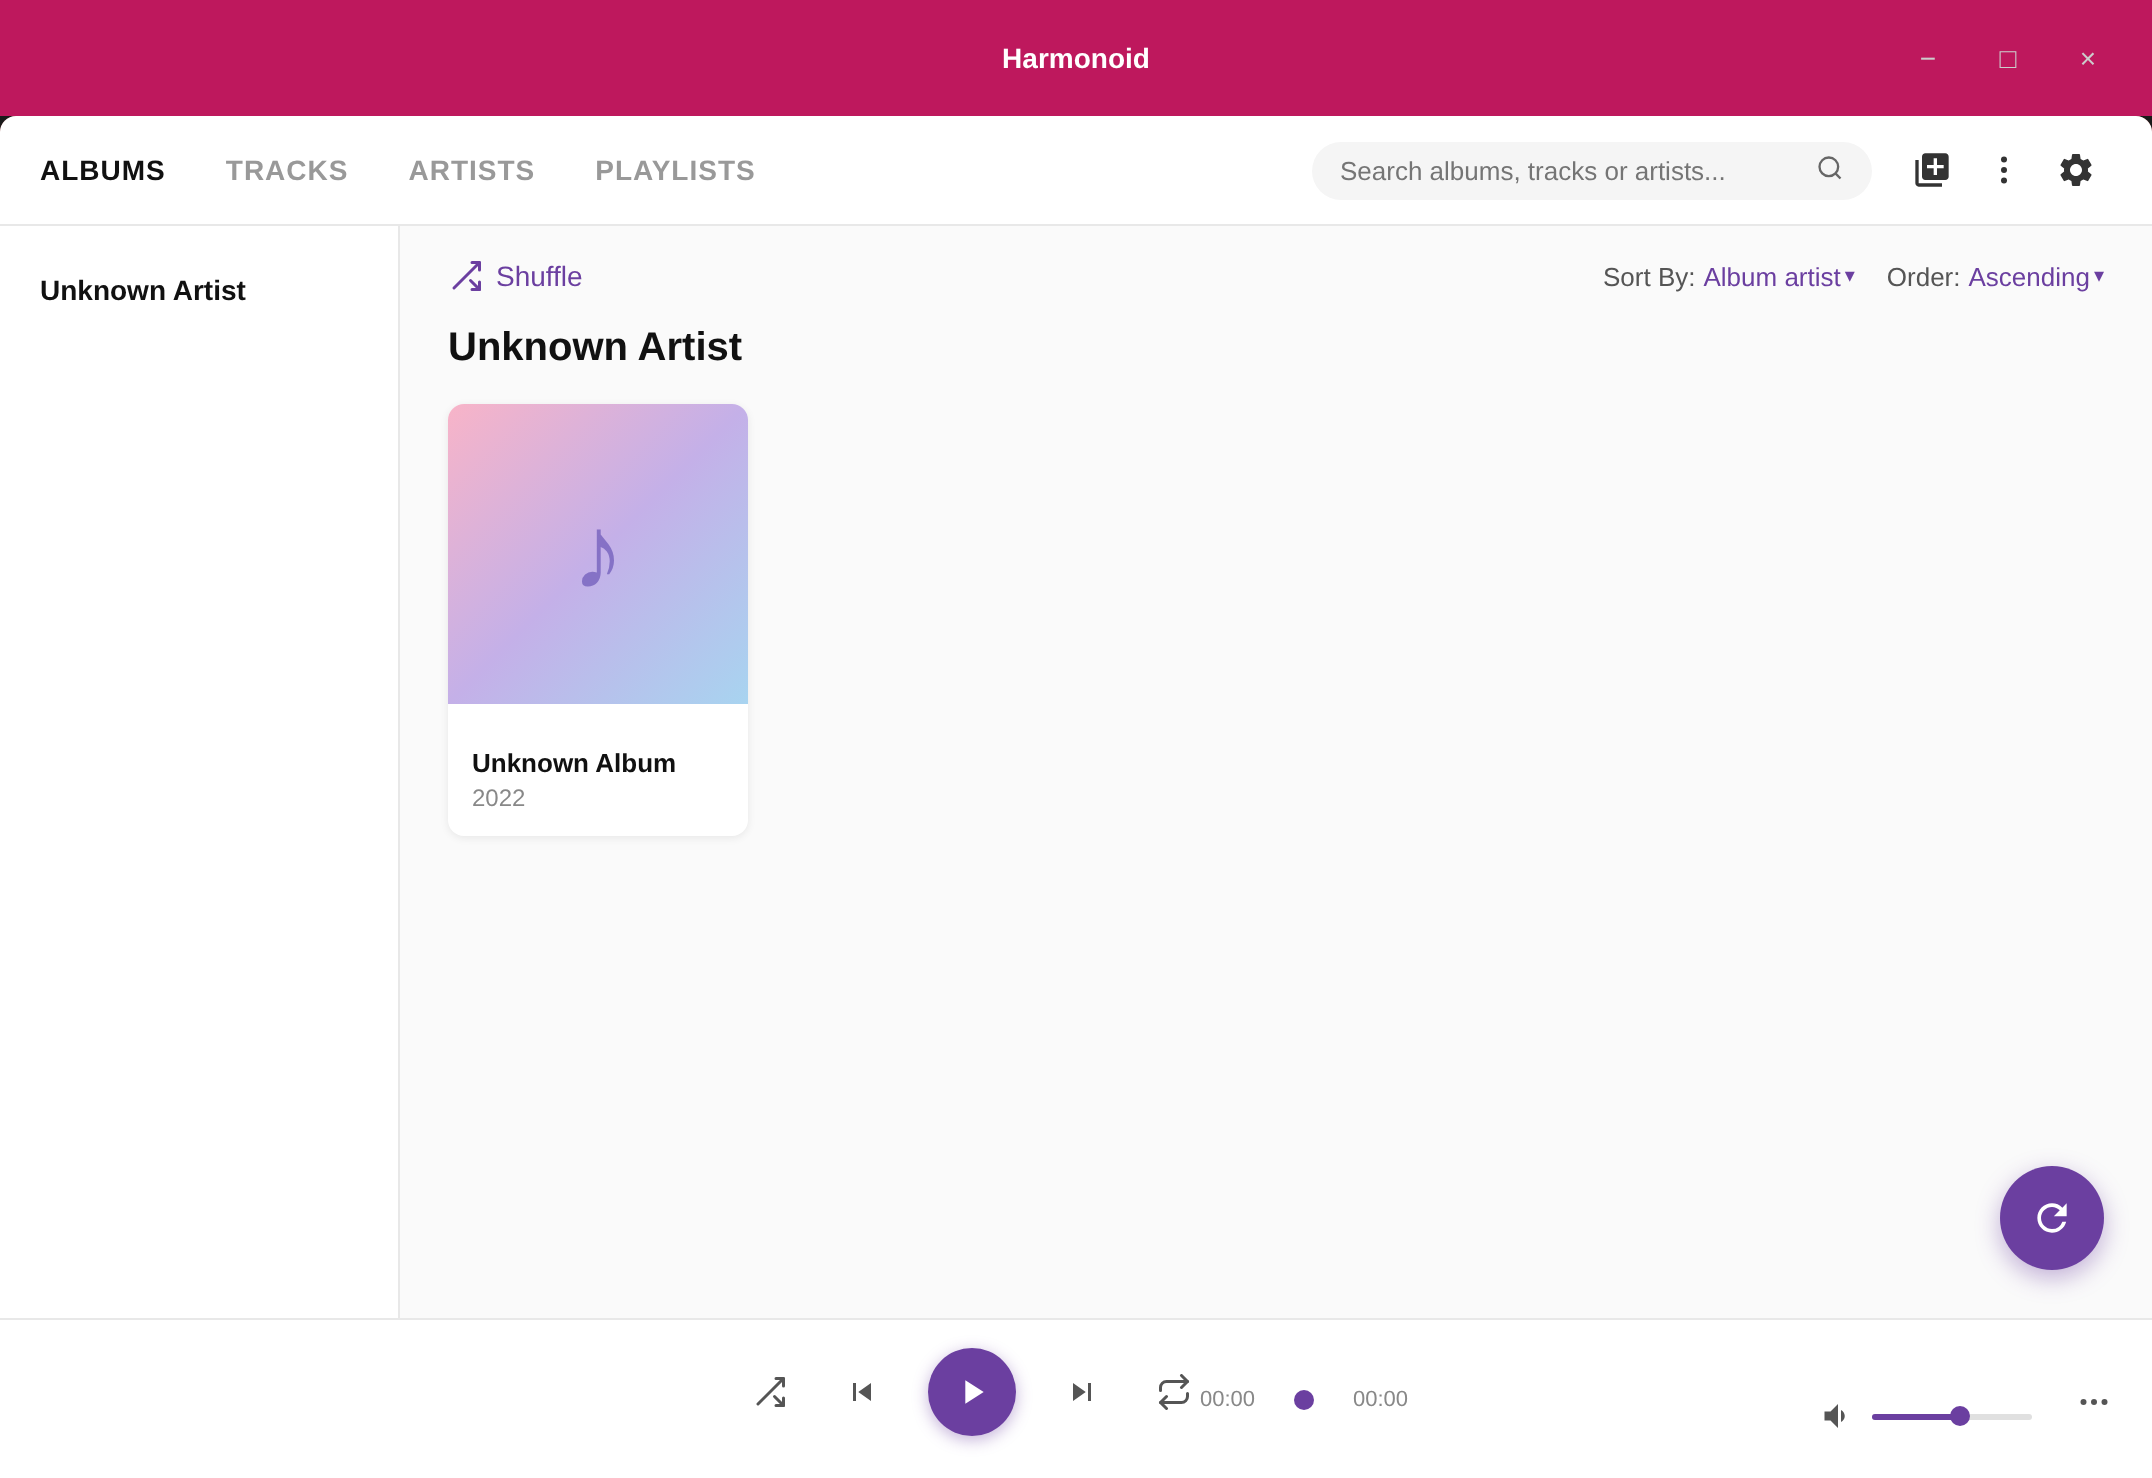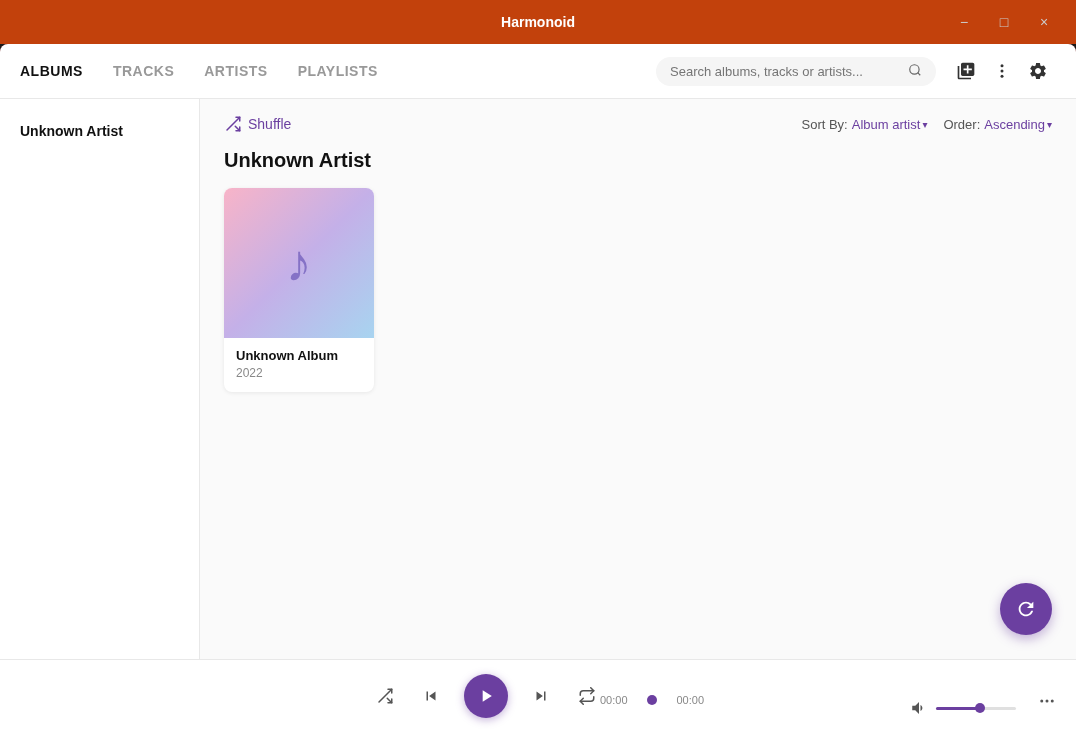--- a/index.html
+++ b/index.html
@@ -8,22 +8,22 @@
       height: 739px;
       background: #1a1a1a;
       font-family: -apple-system, BlinkMacSystemFont, 'Segoe UI', sans-serif;
       overflow: hidden;
       display: flex;
       flex-direction: column;
     }
 
     
     .titlebar {
-      background: #c2410c;
-      height: 44px;
+      background: #be185d;
+      height: 58px;
       display: flex;
       align-items: center;
       justify-content: center;
       position: relative;
       flex-shrink: 0;
     }
     .titlebar-title {
       color: #ffffff;
       font-size: 14px;
       font-weight: 600;
@@ -234,20 +234,21 @@
       display: flex;
       align-items: center;
       justify-content: center;
     }
     .music-note-icon {
       font-size: 52px;
       color: rgba(100, 80, 180, 0.65);
     }
     .album-info {
       padding: 10px 12px 12px;
+      margin-top: 12px;
     }
     .album-name {
       font-size: 13px;
       font-weight: 600;
       color: #111;
       margin-bottom: 3px;
     }
     .album-year {
       font-size: 12px;
       color: #888;

